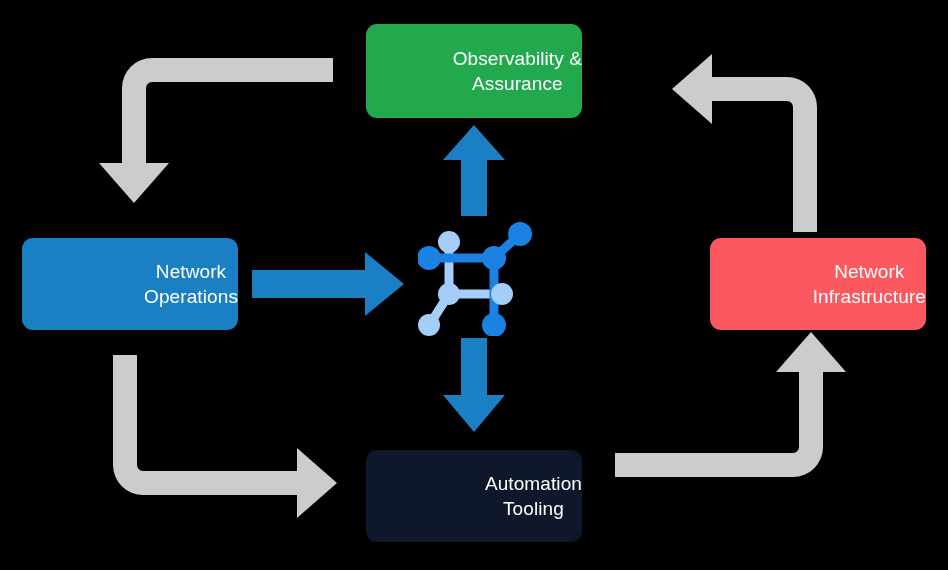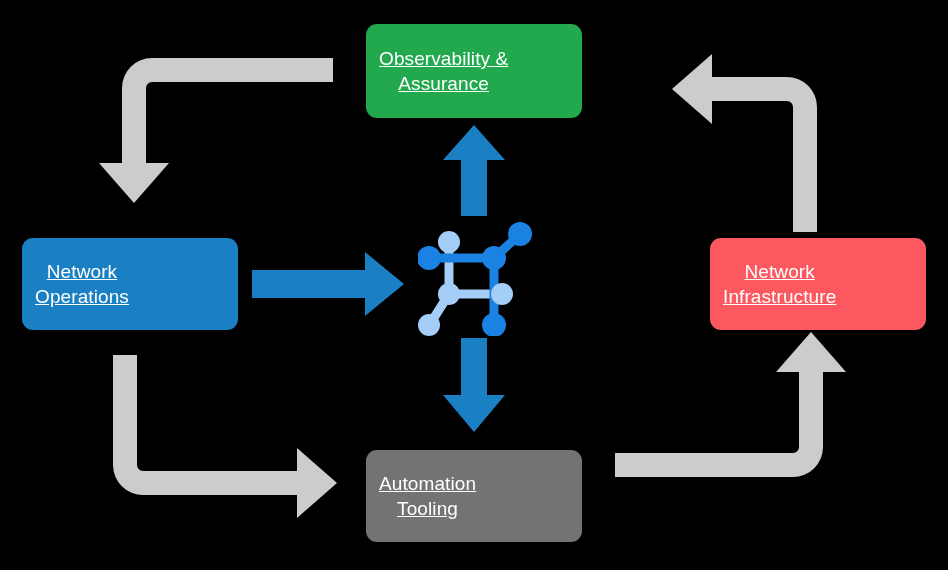--- a/index.html
+++ b/index.html
@@ -17,47 +17,46 @@
     position: relative;
     width: 948px;
     height: 570px;
     background: #000000;
   }
   .node-box {
     position: absolute;
     border-radius: 11px;
     display: flex;
     align-items: center;
-    justify-content: flex-start;
+    justify-content: flex-end;
     text-align: center;
     color: #ffffff;
     font-size: 19px;
     line-height: 1.32;
     font-weight: 400;
     letter-spacing: 0.1px;
     box-sizing: border-box;
-    padding: 4px 13px;
+    padding: 4px 0;
     white-space: pre-line;
-    text-decoration: underline;
   }
   #node-observability {
     left: 366px;  top: 24px;   width: 216px; height: 94px;
     background: #22A94E;
   }
   #node-network-operations {
     left: 22px;   top: 238px;  width: 216px; height: 92px;
     background: #1B7FC4;
   }
   #node-network-infrastructure {
     left: 710px;  top: 238px;  width: 216px; height: 92px;
     background: #FC5860;
   }
   #node-automation-tooling {
     left: 366px;  top: 450px;  width: 216px; height: 92px;
-    background: #737373;
+    background: #0f172a;
   }
   .svg-layer {
     position: absolute;
     left: 0; top: 0;
     width: 948px; height: 570px;
   }
   .center-icon {
     position: absolute;
     left: 418px;
     top: 218px;

